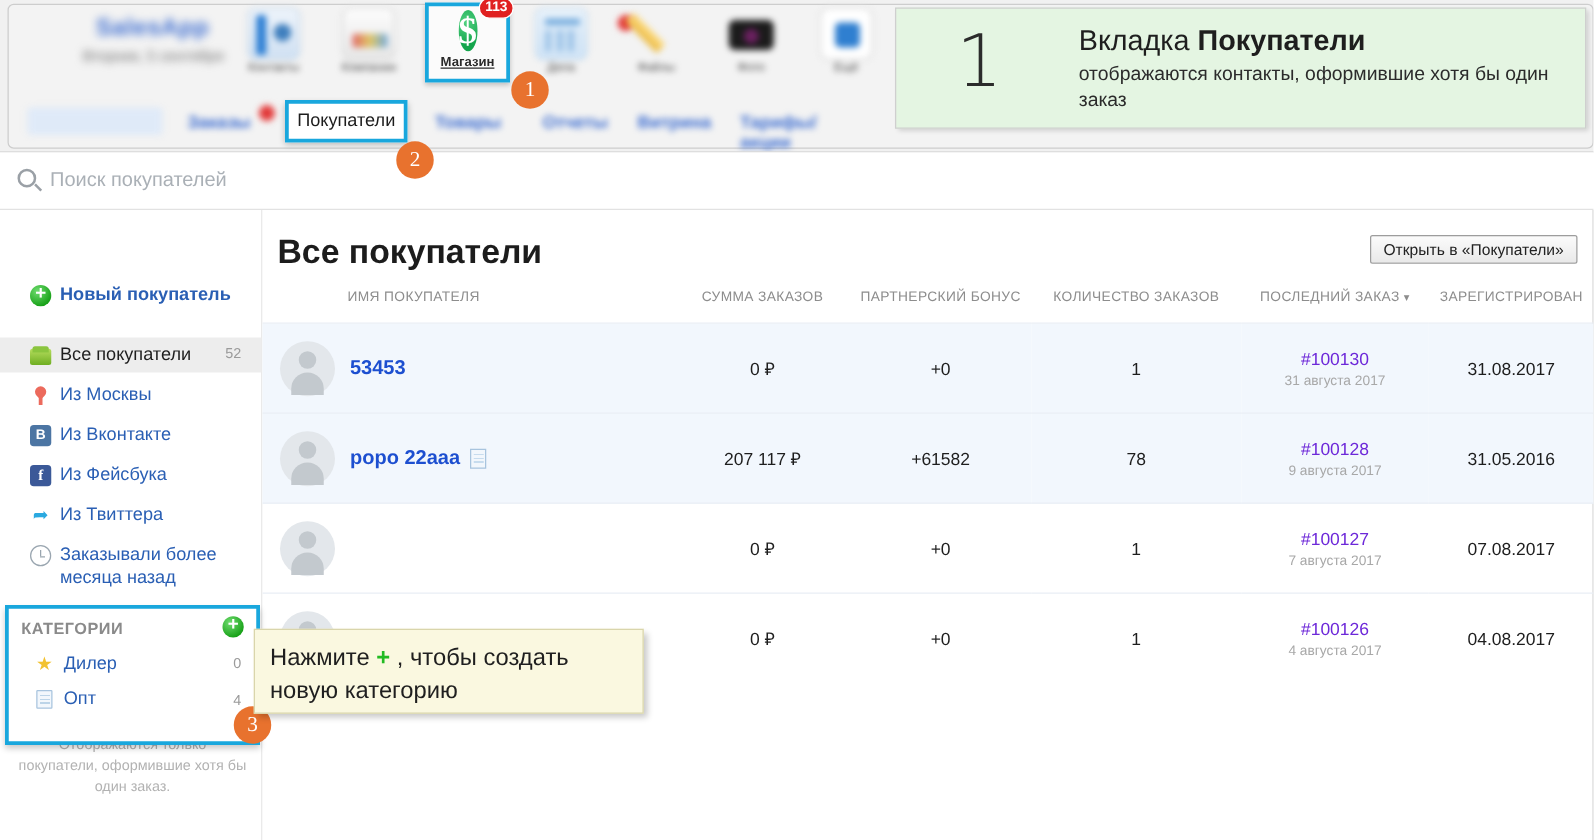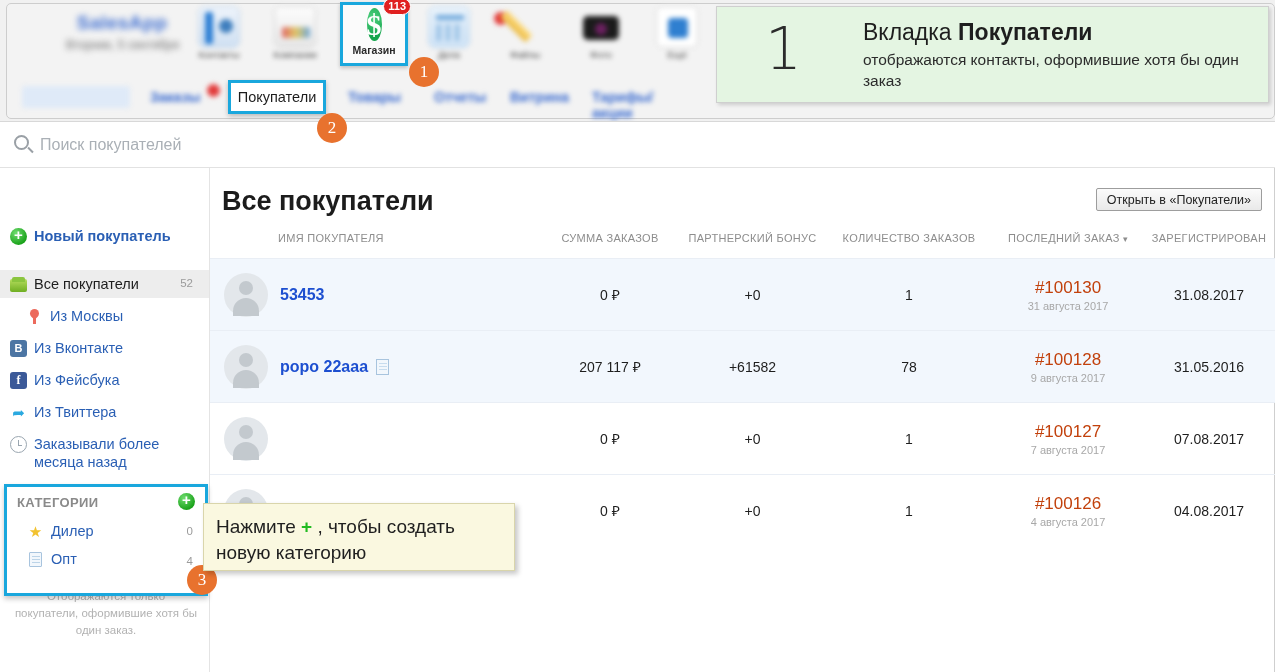--- a/index.html
+++ b/index.html
@@ -83,21 +83,21 @@
     box-shadow: 0 2px 4px rgba(0,0,0,.22);
     z-index: 6;
   }
   .shop-coin {
     margin: 3px auto 0;
     width: 40px; height: 40px; border-radius: 50%;
     background: radial-gradient(circle at 34% 30%, #4fd07f, #14a54c 72%);
     color: #fff; font-size: 30px; font-weight: bold; line-height: 40px;
     font-family: "Liberation Serif", serif;
   }
-  .shop-cap { font-size: 10.5px; font-weight: bold; color: #2a2a2a; display:block; margin-top:-1px;}
+  .shop-cap { font-size: 10.5px; font-weight: bold; color: #2a2a2a; display:block; margin-top:-1px;text-decoration:underline;}
   .shop-badge {
     position: absolute; right: -6px; top: -7px;
     min-width: 24px; height: 17px; padding: 0 4px;
     background: #e02020; border: 1.5px solid #fff; border-radius: 9px;
     color: #fff; font-size: 11px; font-weight: bold; line-height: 15px;
   }
   .dot-badge {
     position: absolute; width: 17px; height: 17px; border-radius: 50%;
     background: #e23b3b; border: 2px solid #f6f6f6;
   }
@@ -183,21 +183,21 @@
   .search-input::placeholder { color: #aab0b6; }
 
   
   .sidebar {
     position: absolute; left: 0; top: 168px;
     width: 210px; height: 504px;
     background: #ffffff;
     border-right: 1px solid #e4e4e4;
   }
   .side-item {
-    position: relative; height: 28px; padding-left: 10px;
+    position: relative; height: 28px; padding-left: 24px;
     display: flex; align-items: center;
     font-size: 14.5px; color: #2a5fb4;
   }
   .side-item .lbl { color: #2a5fb4; }
   .side-item .cnt {
     position: absolute; right: 16px; top: 7px;
     font-size: 11.5px; color: #9b9b9b;
   }
   .side-ico {
     width: 17px; height: 17px; margin-right: 7px;
@@ -324,21 +324,21 @@
   }
   .name-doc {
     display:inline-block; vertical-align: middle; margin-left: 8px;
     width: 13px; height: 16px; position: relative;
     background:#f2f7fc; border:1px solid #a8c4de;
   }
   .name-doc:after{content:"";position:absolute;left:2px;top:3px;width:8px;height:9px;
     background:repeating-linear-gradient(#c7dcee 0 1px, transparent 1px 3px);}
   td.c-sum, td.c-bonus, td.c-qty, td.c-reg { text-align:center; font-size: 14px; color: #1e1e1e; }
   td.c-last { text-align:center; }
-  td.c-last a { font-size: 17px; color: #c2410c; text-decoration: none; cursor:pointer; }
+  td.c-last a { font-size: 14px; color: #6d28d9; text-decoration: none; cursor:pointer; }
   td.c-last .sub { display:block; font-size: 11px; color: #a8a8a8; margin-top: 2px; }
   td.c-name { padding-left: 14px; }
 </style>
 </head>
 <body>
 
 <div id="app">
 
   <div class="topbar">
     <div class="topbar-inner"></div>
@@ -417,21 +417,21 @@
       <span class="side-ico ic-plus"></span>
       <span class="lbl" style="font-weight:bold;">Новый покупатель</span>
     </div>
 
     <div class="side-item active" style="margin-top:20px;">
       <span class="side-ico ic-box"></span>
       <span class="lbl">Все покупатели</span>
       <span class="cnt">52</span>
     </div>
 
-    <div class="side-item" style="margin-top:4px;margin-left:16px;">
+    <div class="side-item" style="margin-top:4px;">
       <span class="side-ico ic-pin"></span>
       <span class="lbl">Из Москвы</span>
     </div>
 
     <div class="side-item" style="margin-top:4px;">
       <span class="side-ico ic-vk">В</span>
       <span class="lbl">Из Вконтакте</span>
     </div>
 
     <div class="side-item" style="margin-top:4px;">

